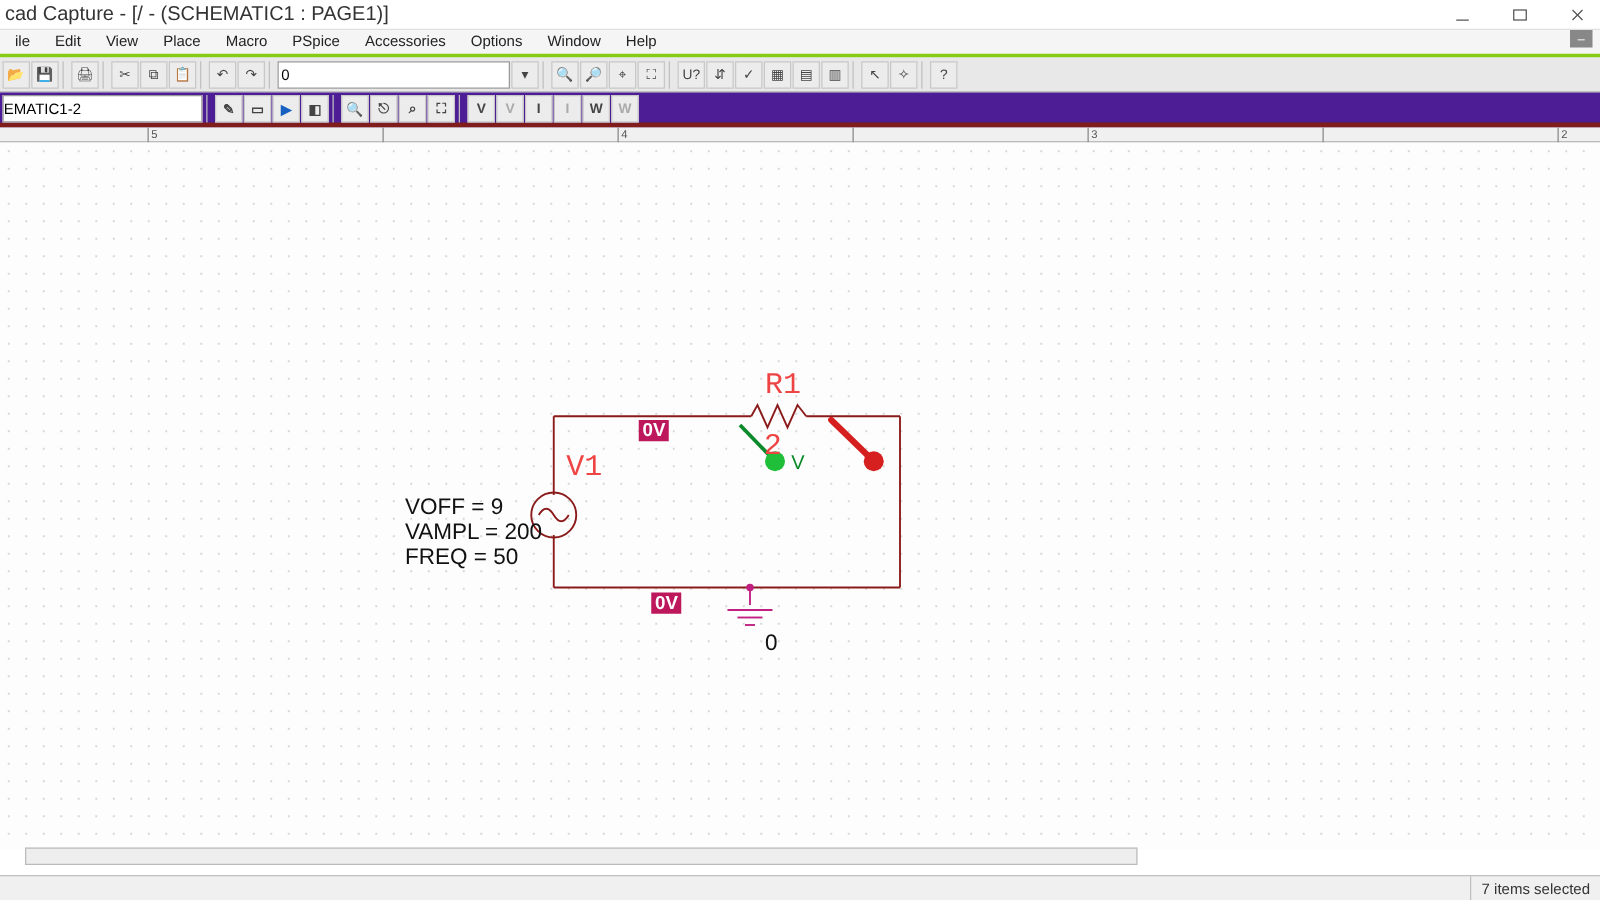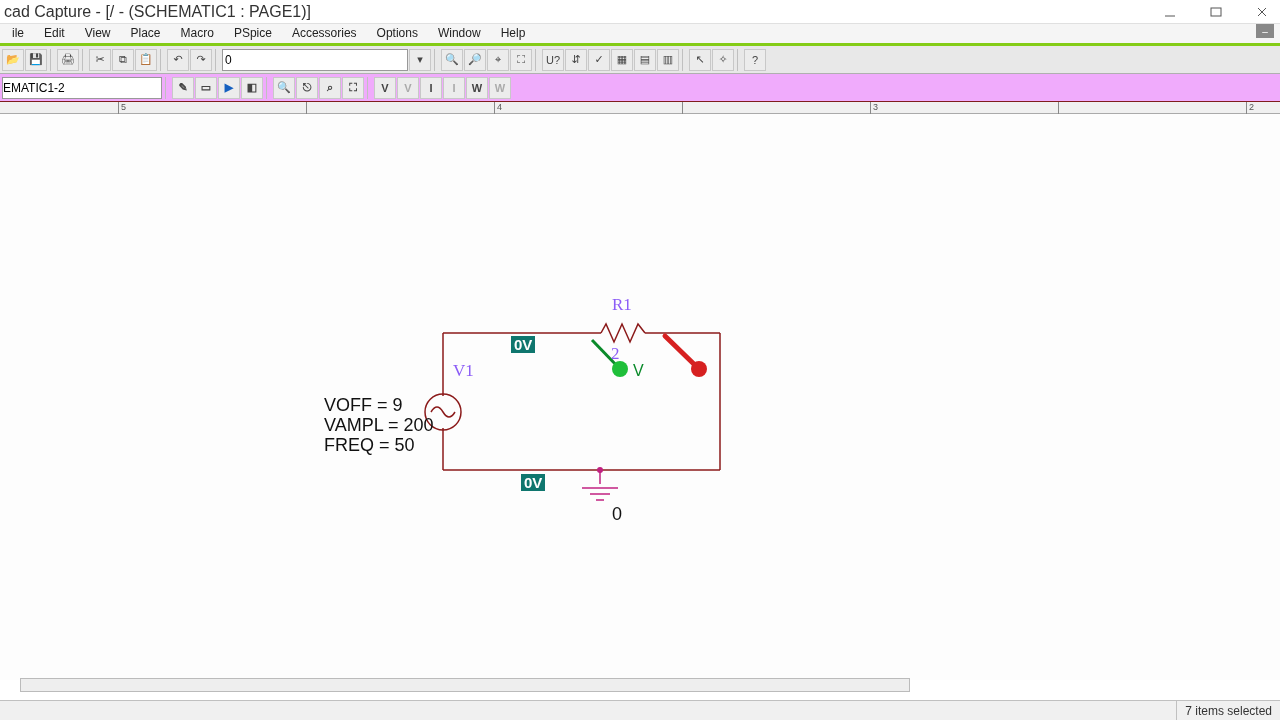--- a/index.html
+++ b/index.html
@@ -14,39 +14,39 @@
 .menubar { height: 22px; background: #f5f5f5; display: flex; padding: 0 2px; font-size: 12px; border-bottom: 3px solid #84cc16; }
 .menubar .menu-item { padding: 2px 10px; cursor: pointer; color: #222; }
 .menubar .spacer { flex: 1; }
 .menubar .close-doc { width: 18px; height: 14px; background: #888; color: #fff; display: flex; align-items: center; justify-content: center; font-size: 10px; margin-right: 4px; cursor: pointer; }
 
 .toolbar { height: 28px; background: #e8e8e8; display: flex; align-items: center; padding: 2px 2px; border-bottom: 1px solid #b0b0b0; gap: 1px; }
 .toolbar .tb-sep { width: 4px; height: 22px; border-left: 1px solid #c0c0c0; margin: 0 2px; }
 .toolbar .tb-btn { width: 22px; height: 22px; background: #ececec; border: 1px solid #c8c8c8; display: flex; align-items: center; justify-content: center; cursor: pointer; font-size: 11px; color: #444; }
 .toolbar .tb-select { height: 22px; background: #fff; border: 1px solid #999; font-size: 12px; padding: 0 2px; }
 
-.toolbar2 { height: 28px; background: #f0abfc; display: flex; align-items: center; padding: 2px 2px; border-bottom: 1px solid #7f1d1d; gap: 1px; }
+.toolbar2 { height: 28px; background: #4c1d95; display: flex; align-items: flex-start; padding: 2px 2px; border-bottom: 4px solid #7f1d1d; gap: 1px; }
 .toolbar2 .tb-btn { width: 22px; height: 22px; background: #ececec; border: 1px solid #c8c8c8; display: flex; align-items: center; justify-content: center; cursor: pointer; font-size: 11px; color: #444; font-weight: bold; }
 .toolbar2 .tb-btn.disabled { color: #aaa; }
 .toolbar2 .tb-sep { width: 4px; height: 22px; border-left: 1px solid #c0c0c0; margin: 0 2px; }
 .toolbar2 .sheet-select { height: 22px; background: #fff; border: 1px solid #999; font-size: 12px; width: 160px; }
 
 .ruler { height: 12px; background: #f0f0f0; border-bottom: 1px solid #aaa; position: relative; font-size: 9px; color: #555; }
 .ruler .tick { position: absolute; top: 0; border-left: 1px solid #888; height: 12px; padding-left: 2px; }
 
 .canvas-area { position: absolute; left: 0; top: 114px; right: 0; bottom: 40px; background: #fdfdfd; overflow: hidden; }
 .dot-grid { position: absolute; inset: 0;
   background-image: radial-gradient(#d6d6d6 0.6px, transparent 0.6px);
   background-size: 14px 14px; }
 
 .schematic { position: absolute; left: 0; top: 0; width: 100%; height: 100%; }
 .wire { stroke: #8b1a1a; stroke-width: 1.5; fill: none; }
 
-.net-label { position: absolute; background: #0f766e; color: #fff; font-size: 15px; font-weight: bold; padding: 0 3px; font-family: Arial, sans-serif; }
-.comp-label { position: absolute; color: #8b5cf6; font-size: 17px; font-family: Liberation Serif, serif; }
+.net-label { position: absolute; background: #be185d; color: #fff; font-size: 15px; font-weight: bold; padding: 0 3px; font-family: Arial, sans-serif; }
+.comp-label { position: absolute; color: #ef4444; font-size: 24px; font-family: Liberation Mono, monospace; }
 .prop-text { position: absolute; color: #111; font-size: 18px; font-family: Arial, sans-serif; line-height: 20px; }
 .gnd-label { position: absolute; color: #111; font-size: 18px; font-family: Arial, sans-serif; }
 .probe-v-label { position: absolute; color: #0a8a2a; font-size: 16px; font-family: Arial, sans-serif; }
 
 .bottom-scroll { position: absolute; left: 20px; bottom: 28px; width: 890px; height: 14px; background: #eee; border: 1px solid #bbb; }
 
 .statusbar { position: absolute; left: 0; right: 0; bottom: 0; height: 20px; background: #f0f0f0; border-top: 1px solid #c0c0c0; display: flex; align-items: center; font-size: 12px; color: #333; }
 .statusbar .status-left { flex: 1; }
 .statusbar .status-right { border-left: 1px solid #c0c0c0; padding: 0 8px; height: 100%; display: flex; align-items: center; }
 

